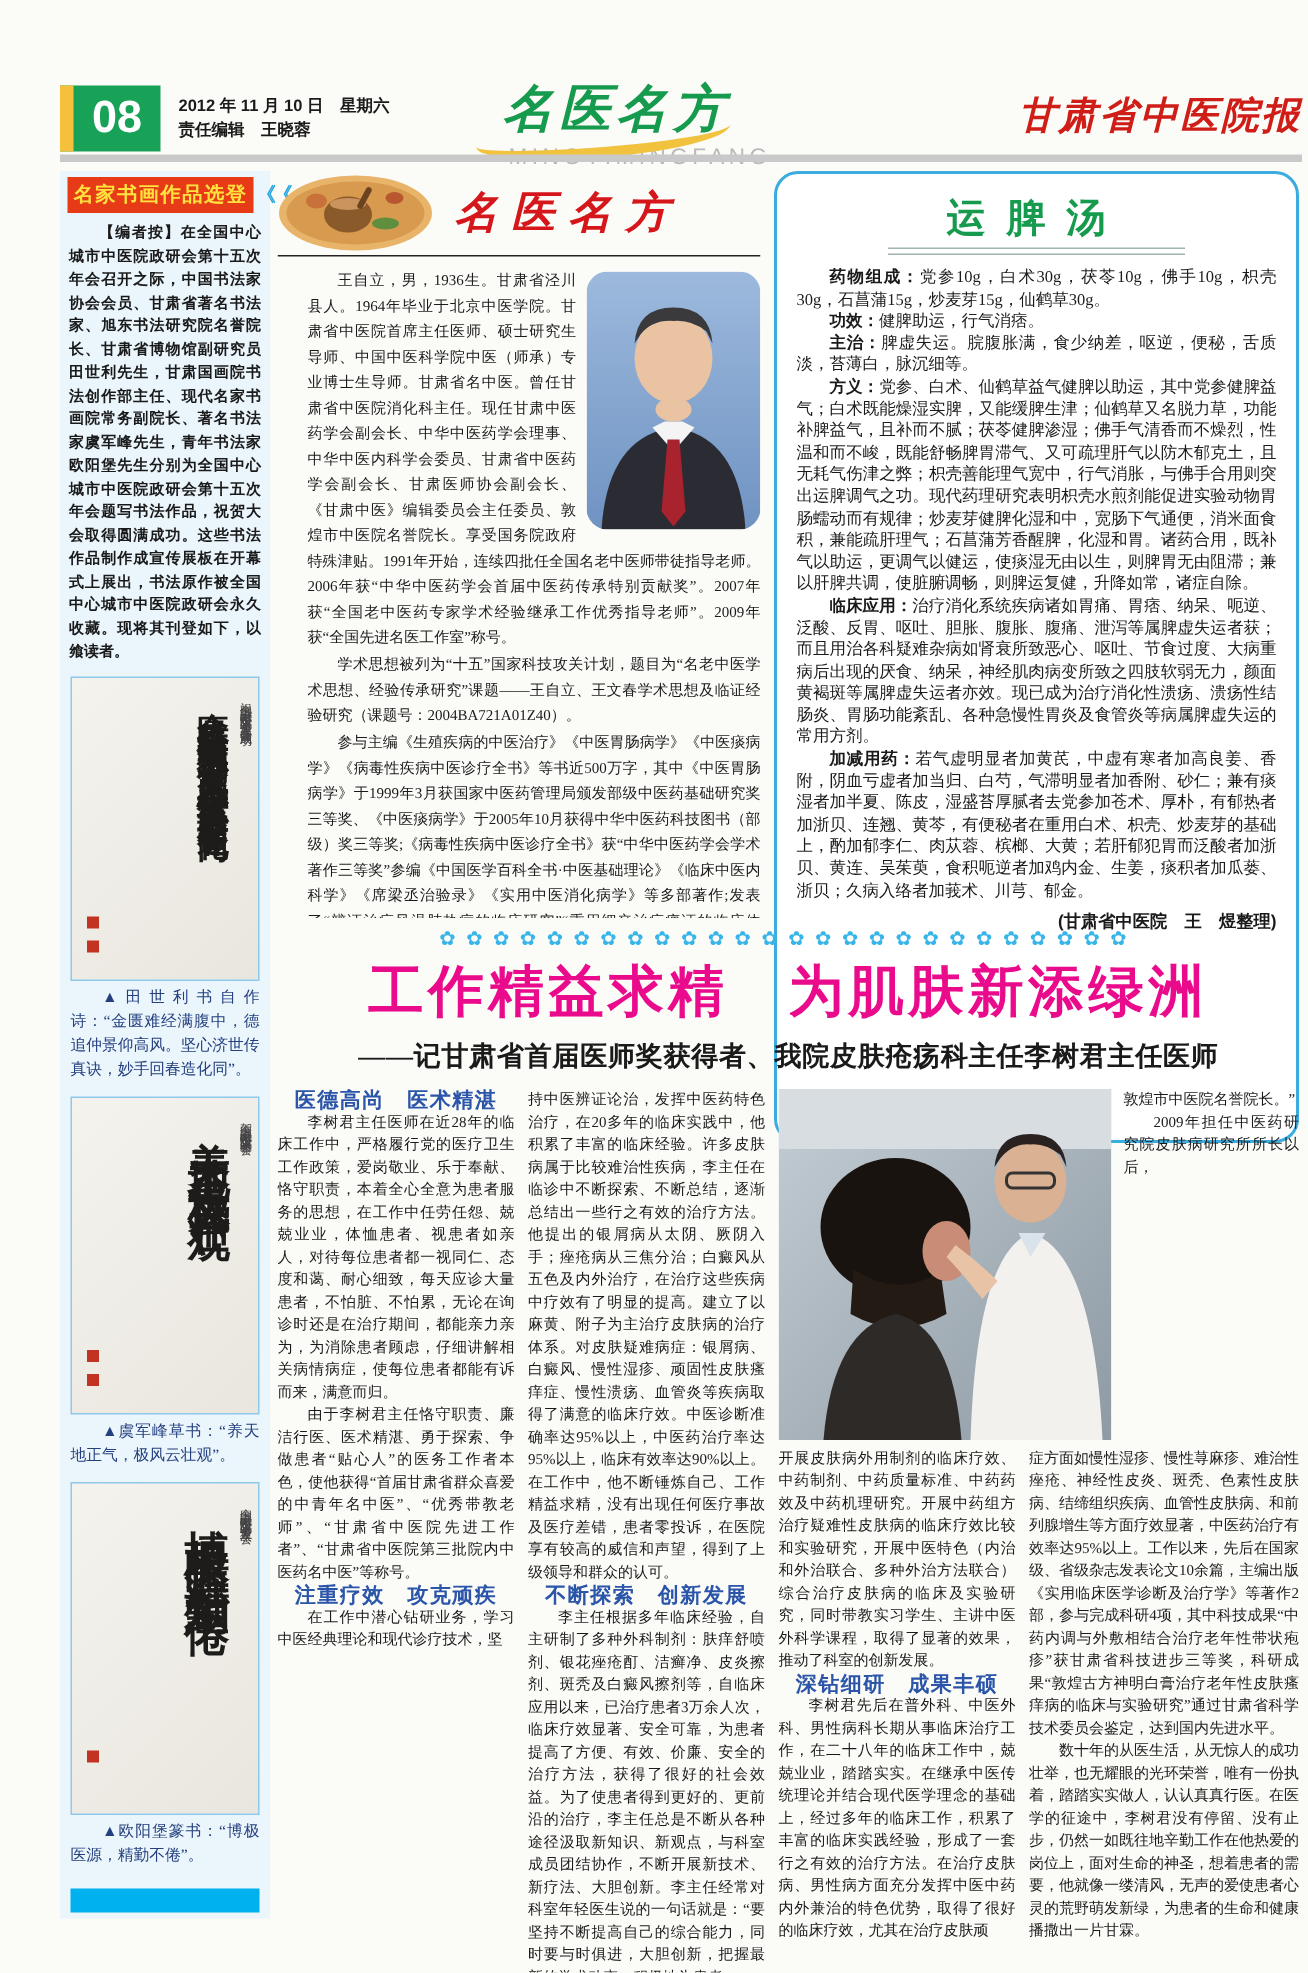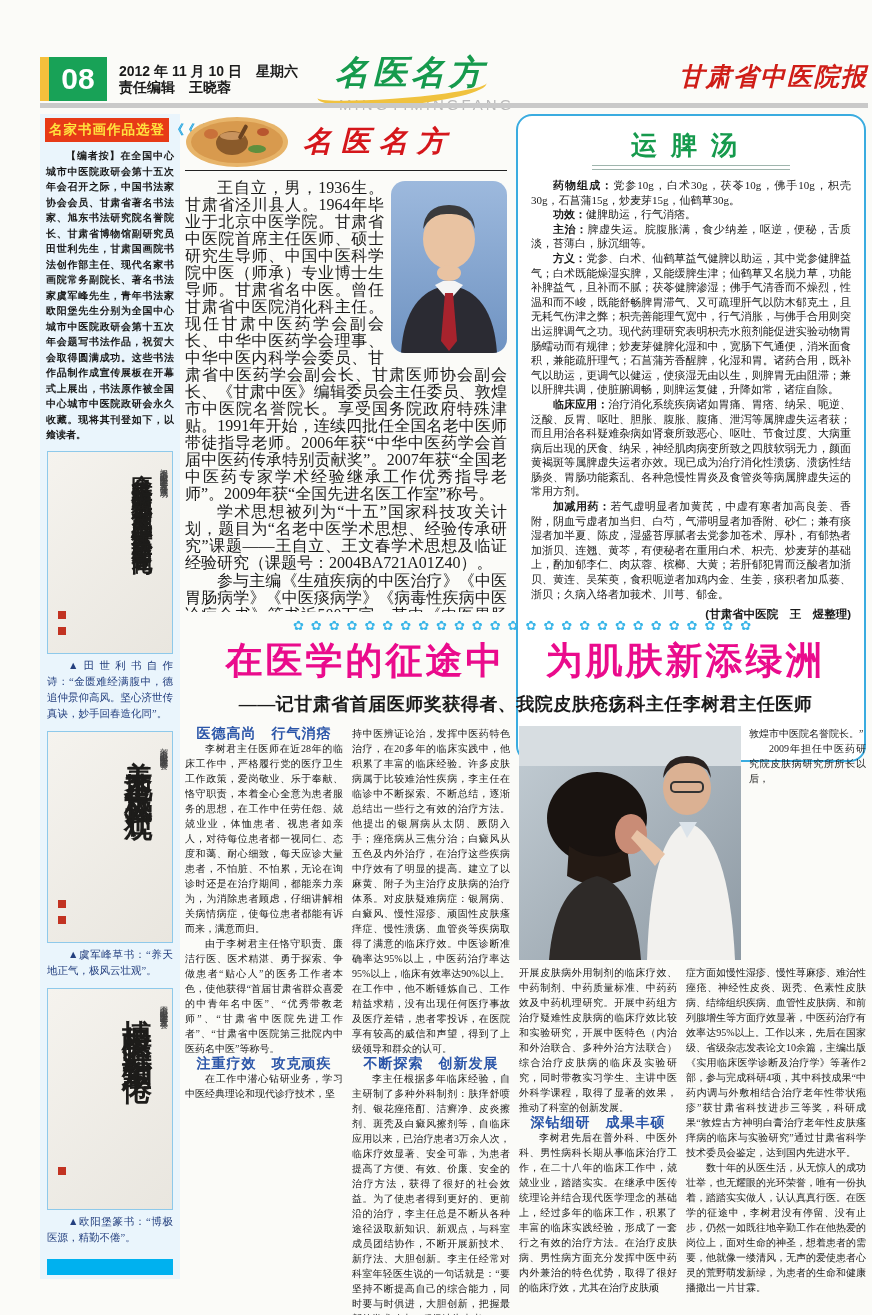--- a/index.html
+++ b/index.html
@@ -1,21 +1,21 @@
 <!DOCTYPE html>
 <html><head>
 <meta charset="utf-8">
 <style>
   html,body{margin:0;padding:0;}
   body{width:872px;height:1315px;background:#fbfbf8;font-family:"Liberation Serif","DejaVu Serif",serif;color:#1a1a1a;position:relative;overflow:hidden;}
   .abs{position:absolute;}
   
   .hdr{left:40px;top:56px;width:828px;height:46px;display:flex;align-items:center;}
   .pagenum{width:58px;height:44px;background:#18a257;border-left:9px solid #f5c03c;color:#fff;font-family:"Liberation Sans",sans-serif;font-weight:bold;font-size:30px;display:flex;align-items:center;justify-content:center;}
-  .dateblk{margin-left:12px;font-family:"Liberation Sans",sans-serif;font-size:14px;font-weight:bold;line-height:16px;}
+  .dateblk{margin-left:12px;font-family:"Liberation Sans",sans-serif;font-size:11px;font-weight:bold;line-height:16px;}
   .logoblk{position:absolute;left:295px;top:-6px;width:300px;text-align:left;}
   .swoosh{position:absolute;left:-18px;top:26px;width:170px;height:22px;border-bottom:7px solid #f0c23e;border-radius:0 0 60% 48%;transform:rotate(-4deg);}
   .logo-cn{font-size:34px;font-weight:bold;color:#169a4d;letter-spacing:4px;font-style:italic;position:relative;}
   .logo-py{display:inline-block;font-family:"Liberation Sans",sans-serif;font-size:15px;color:#b9b9b9;letter-spacing:3px;margin-left:4px;}
   .papername{position:absolute;right:0;top:4px;font-size:25px;font-weight:bold;color:#cf1d17;letter-spacing:2px;font-style:italic;}
   .hdr-rule{left:40px;top:103px;width:828px;height:5px;background:#c9c9c9;}
   
   .sidebar{left:40px;top:114px;width:140px;height:1165px;background:#eaf5fc;display:flex;flex-direction:column;padding:4px 5px;box-sizing:border-box;}
   .sb-banner{display:flex;align-items:center;height:26px;margin-bottom:4px;}
   .sb-banner-box{background:#e73a17;color:#ffe23e;font-weight:bold;font-size:13.5px;letter-spacing:1px;padding:3px 4px;white-space:nowrap;}
@@ -31,21 +31,21 @@
   .a2{height:228px;}.a2 .art-text{font-size:28px;letter-spacing:6px;}
   .a3{height:238px;}.a3 .art-text{font-size:30px;letter-spacing:8px;}
   .sb-bar{height:17px;background:#00b1ef;margin:6px 2px 0 2px;}
   
   .main{left:185px;top:114px;width:681px;}
   .top-row{display:flex;gap:9px;height:498px;}
   .profile{width:322px;overflow:hidden;position:relative;}
   .prof-logo-row{display:flex;align-items:center;height:56px;border-bottom:1.5px solid #222;margin-bottom:8px;}
   .prof-oval{width:104px;height:52px;flex:none;}
   .prof-title{font-size:29px;font-weight:bold;color:#d5161b;letter-spacing:9px;font-style:italic;margin-left:14px;}
-  .prof-text{font-size:16px;line-height:17px;text-align:justify;}
+  .prof-text{font-size:10px;line-height:17px;text-align:justify;margin-left:20px;}
   .prof-text p{margin:0 0 1px 0;text-indent:2em;}
   .portrait{float:right;width:116px;height:172px;margin:2px 0 4px 7px;border-radius:14px;overflow:hidden;}
   
   .rx{flex:1;border:2px solid #3aace0;border-radius:16px;padding:8px 13px;box-sizing:border-box;height:648px;overflow:hidden;background:#fff;}
   .rx-title{text-align:center;font-size:26px;font-weight:bold;color:#169a4d;letter-spacing:14px;margin:4px 0 2px 0;}
   .rx-underline{width:62%;margin:0 auto 8px auto;height:3px;border-top:1px solid #9fb5ad;border-bottom:1px solid #9fb5ad;}
   .rx-body p{margin:0;font-size:11px;line-height:14.6px;text-align:justify;text-indent:2em;}
   .rx-body b{font-family:"Liberation Sans",sans-serif;font-size:11px;}
   .rx-attr{text-align:right;font-weight:bold;font-size:11.5px;margin-top:6px;font-family:"Liberation Sans",sans-serif;}
   
@@ -171,26 +171,26 @@
         <p><b>方义：</b><span>党参、白术、仙鹤草益气健脾以助运，其中党参健脾益气；白术既能燥湿实脾，又能缓脾生津；仙鹤草又名脱力草，功能补脾益气，且补而不腻；茯苓健脾渗湿；佛手气清香而不燥烈，性温和而不峻，既能舒畅脾胃滞气、又可疏理肝气以防木郁克土，且无耗气伤津之弊；枳壳善能理气宽中，行气消胀，与佛手合用则突出运脾调气之功。现代药理研究表明枳壳水煎剂能促进实验动物胃肠蠕动而有规律；炒麦芽健脾化湿和中，宽肠下气通便，消米面食积，兼能疏肝理气；石菖蒲芳香醒脾，化湿和胃。诸药合用，既补气以助运，更调气以健运，使痰湿无由以生，则脾胃无由阻滞；兼以肝脾共调，使脏腑调畅，则脾运复健，升降如常，诸症自除。</span></p>
         <p><b>临床应用：</b><span>治疗消化系统疾病诸如胃痛、胃痞、纳呆、呃逆、泛酸、反胃、呕吐、胆胀、腹胀、腹痛、泄泻等属脾虚失运者获；而且用治各科疑难杂病如肾衰所致恶心、呕吐、节食过度、大病重病后出现的厌食、纳呆，神经肌肉病变所致之四肢软弱无力，颜面黄褐斑等属脾虚失运者亦效。现已成为治疗消化性溃疡、溃疡性结肠炎、胃肠功能紊乱、各种急慢性胃炎及食管炎等病属脾虚失运的常用方剂。</span></p>
         <p><b>加减用药：</b><span>若气虚明显者加黄芪，中虚有寒者加高良姜、香附，阴血亏虚者加当归、白芍，气滞明显者加香附、砂仁；兼有痰湿者加半夏、陈皮，湿盛苔厚腻者去党参加苍术、厚朴，有郁热者加浙贝、连翘、黄芩，有便秘者在重用白术、枳壳、炒麦芽的基础上，酌加郁李仁、肉苁蓉、槟榔、大黄；若肝郁犯胃而泛酸者加浙贝、黄连、吴茱萸，食积呃逆者加鸡内金、生姜，痰积者加瓜蒌、浙贝；久病入络者加莪术、川芎、郁金。</span></p>
       </div>
       <div class="rx-attr">(甘肃省中医院　王　煜整理)</div>
     </div>
   </div>
 
   <div class="flowers">✿✿✿✿✿✿✿✿✿✿✿✿✿✿✿✿✿✿✿✿✿✿✿✿✿✿</div>
 
-  <div class="headline">在医学的征途中　为肌肤新添绿洲</div>
+  <div class="headline">工作精益求精　为肌肤新添绿洲</div>
   <div class="subhead">——记甘肃省首届医师奖获得者、我院皮肤疮疡科主任李树君主任医师</div>
 
   <div class="fbody">
     <div class="fcol c1">
-      <p class="colsub">医德高尚　行气消痞</p>
+      <p class="colsub">医德高尚　医术精湛</p>
       <p>李树君主任医师在近28年的临床工作中，严格履行党的医疗卫生工作政策，爱岗敬业、乐于奉献、恪守职责，本着全心全意为患者服务的思想，在工作中任劳任怨、兢兢业业，体恤患者、视患者如亲人，对待每位患者都一视同仁、态度和蔼、耐心细致，每天应诊大量患者，不怕脏、不怕累，无论在询诊时还是在治疗期间，都能亲力亲为，为消除患者顾虑，仔细讲解相关病情病症，使每位患者都能有诉而来，满意而归。</p>
       <p>由于李树君主任恪守职责、廉洁行医、医术精湛、勇于探索、争做患者“贴心人”的医务工作者本色，使他获得“首届甘肃省群众喜爱的中青年名中医”、“优秀带教老师”、“甘肃省中医院先进工作者”、“甘肃省中医院第三批院内中医药名中医”等称号。</p>
       <p class="colsub">注重疗效　攻克顽疾</p>
       <p>在工作中潜心钻研业务，学习中医经典理论和现代诊疗技术，坚</p>
     </div>
 
     <div class="fcol c2">
       <p class="cont">持中医辨证论治，发挥中医药特色治疗，在20多年的临床实践中，他积累了丰富的临床经验。许多皮肤病属于比较难治性疾病，李主任在临诊中不断探索、不断总结，逐渐总结出一些行之有效的治疗方法。他提出的银屑病从太阴、厥阴入手；痤疮病从三焦分治；白癜风从五色及内外治疗，在治疗这些疾病中疗效有了明显的提高。建立了以麻黄、附子为主治疗皮肤病的治疗体系。对皮肤疑难病症：银屑病、白癜风、慢性湿疹、顽固性皮肤瘙痒症、慢性溃疡、血管炎等疾病取得了满意的临床疗效。中医诊断准确率达95%以上，中医药治疗率达95%以上，临床有效率达90%以上。在工作中，他不断锤炼自己、工作精益求精，没有出现任何医疗事故及医疗差错，患者零投诉，在医院享有较高的威信和声望，得到了上级领导和群众的认可。</p>
       <p class="colsub">不断探索　创新发展</p>
       <p>李主任根据多年临床经验，自主研制了多种外科制剂：肤痒舒喷剂、银花痤疮酊、洁癣净、皮炎擦剂、斑秃及白癜风擦剂等，自临床应用以来，已治疗患者3万余人次，临床疗效显著、安全可靠，为患者提高了方便、有效、价廉、安全的治疗方法，获得了很好的社会效益。为了使患者得到更好的、更前沿的治疗，李主任总是不断从各种途径汲取新知识、新观点，与科室成员团结协作，不断开展新技术、新疗法、大胆创新。李主任经常对科室年轻医生说的一句话就是：“要坚持不断提高自己的综合能力，同时要与时俱进，大胆创新，把握最新的学术动态，积极地为患者</p>

